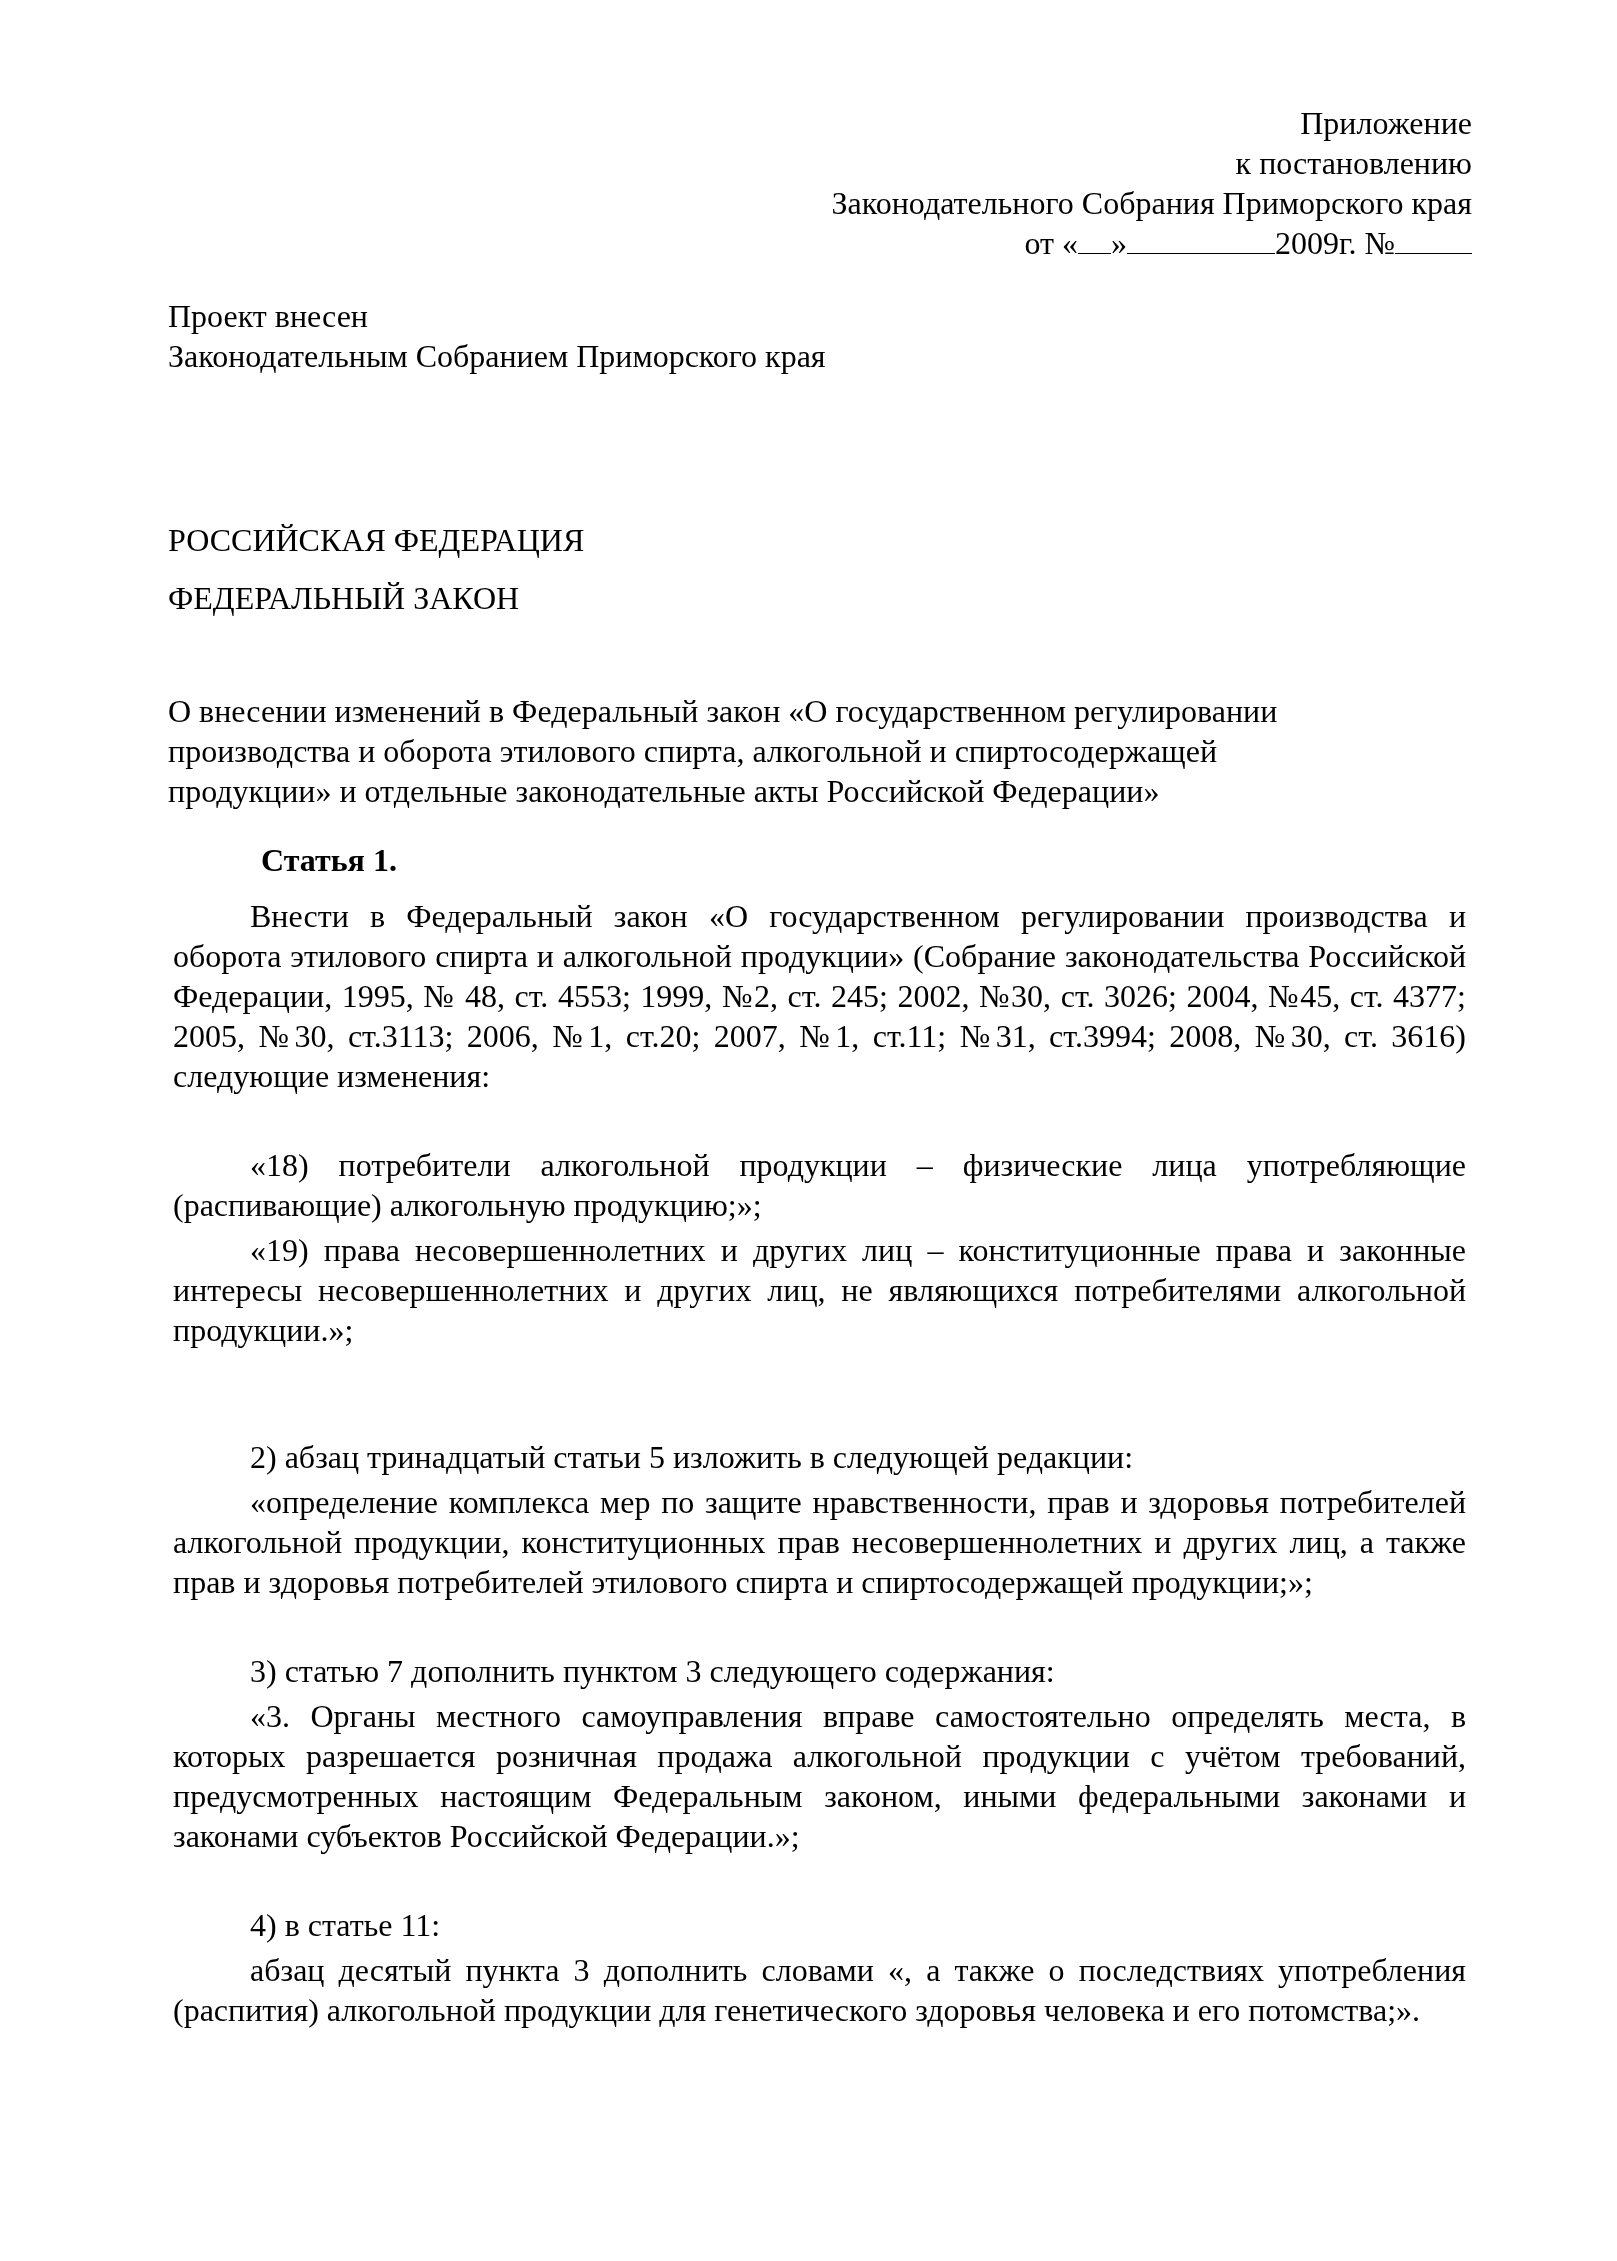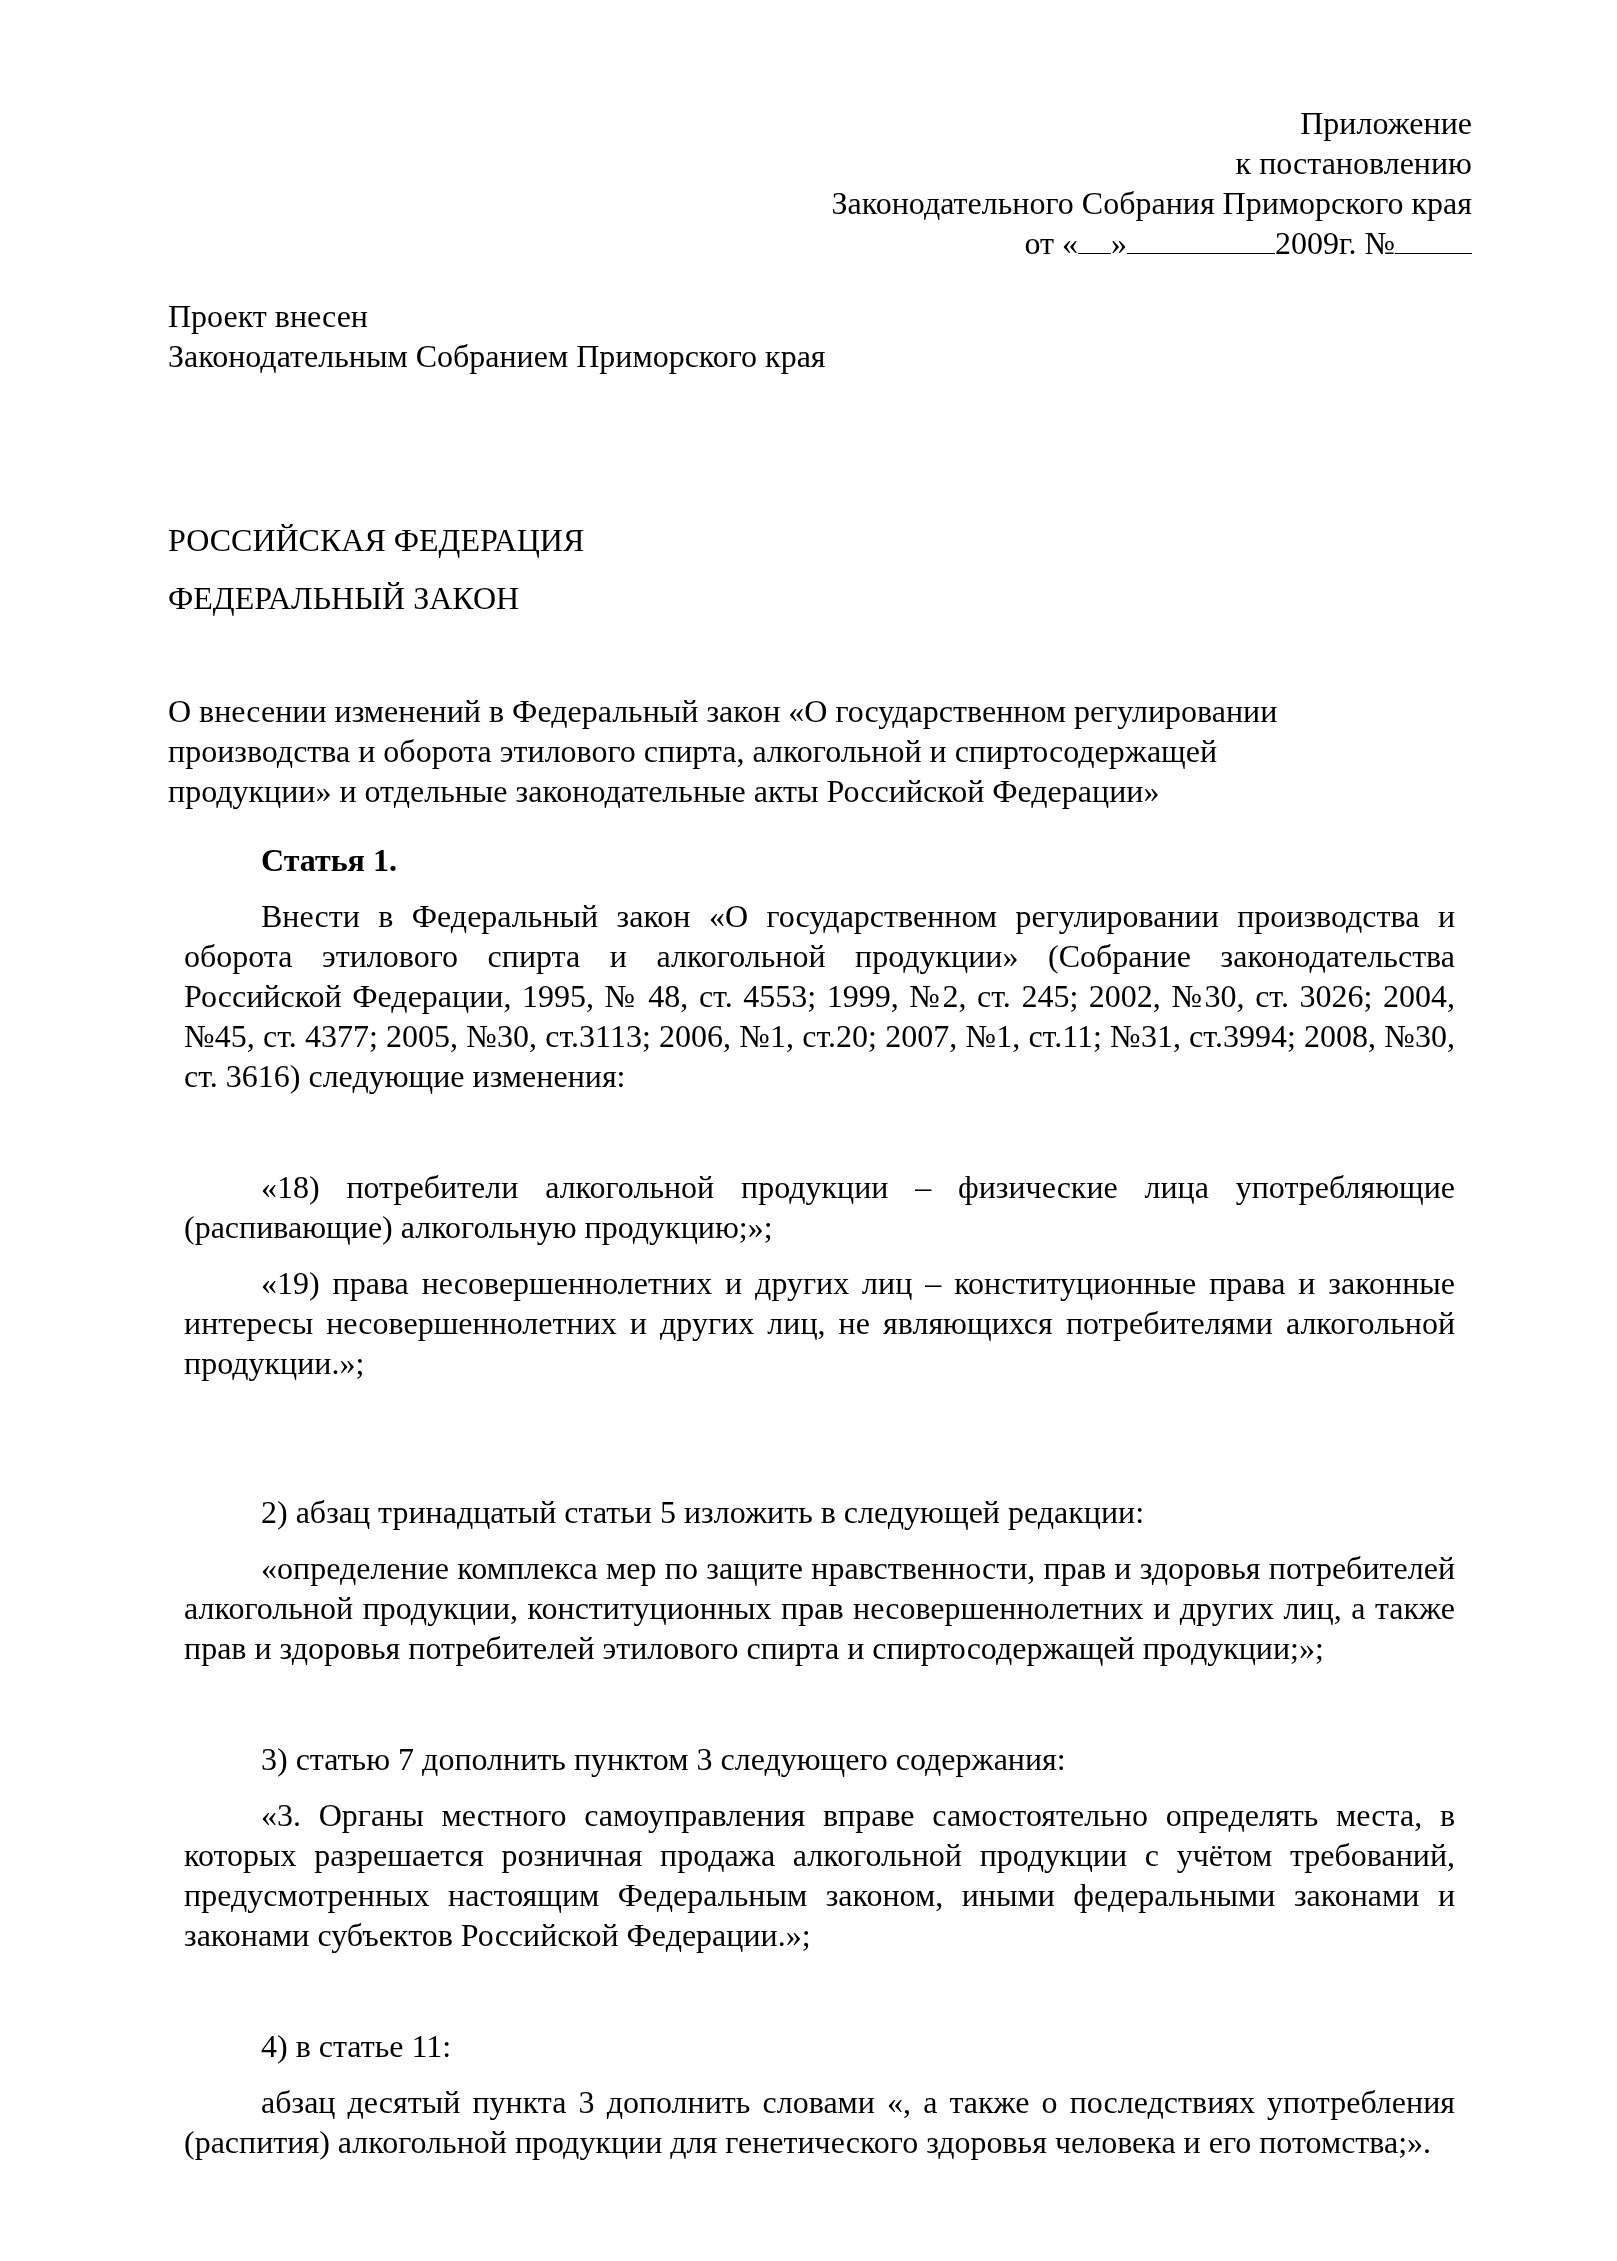--- a/index.html
+++ b/index.html
@@ -43,21 +43,21 @@
   .h-law { top: 578px; font-size: 32px; line-height: 40px; }
   .h-title { top: 660px; font-size: 32px; line-height: 40px; margin-top: 31px; }
 
   .body-text {
     position: absolute;
     left: 168px;
     width: 1303px;
     font-size: 32px;
     line-height: 40px;
   }
-  .para { text-align: justify; text-indent: 77px; margin: 16px; }
+  .para { text-align: justify; text-indent: 77px; margin: 5px; }
   .article-title { font-weight: bold; text-indent: 77px; margin: 16px; }
   .gap-sm { height: 39px; }
   .gap-lg { height: 77px; }
 </style>
 </head>
 <body>
 
 <div class="page">
 
   <div class="appendix">

